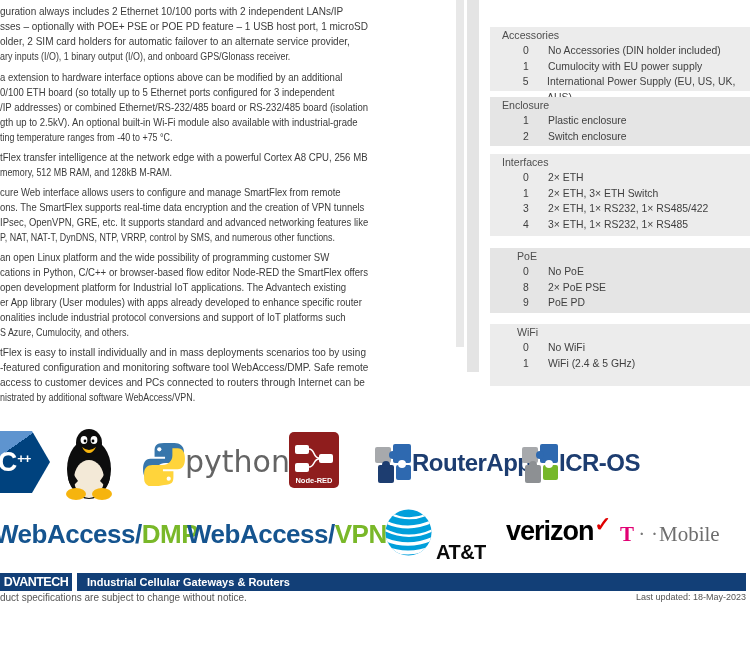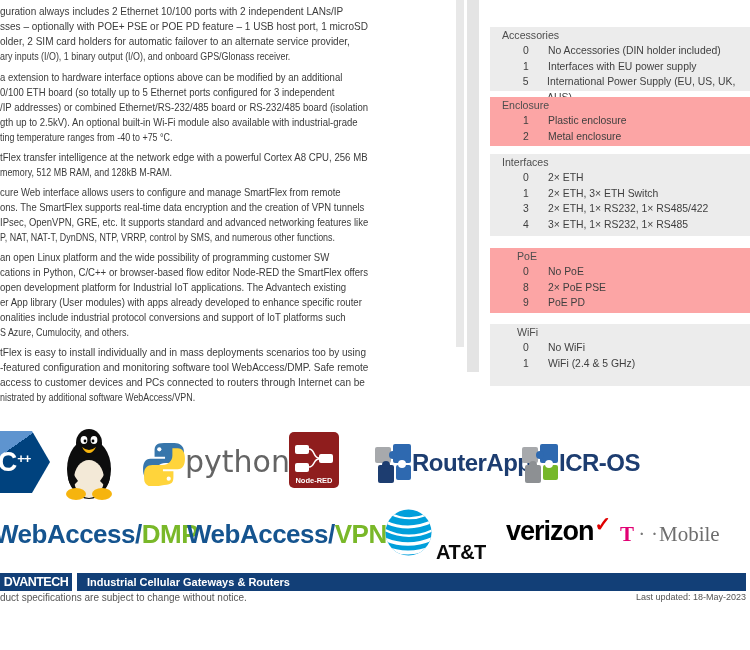--- a/index.html
+++ b/index.html
@@ -8,21 +8,21 @@
 
   
   .para{position:absolute;left:0;}
   .tline{white-space:nowrap;height:15px;line-height:15px;font-size:10.6px;color:#3b3b3b;
          transform-origin:0 50%;}
 
   
   .vstrip{position:absolute;top:0;}
   .sec{position:absolute;left:490px;width:260px;box-sizing:border-box;padding-top:1px;}
   .sec.light{background:#ececec;}
-  .sec.dark{background:#fca5a5;}
+  .sec.dark{background:#e5e5e5;}
   .sec-title{height:15px;line-height:15px;font-size:10.6px;color:#4e4e4e;margin-left:12px;}
   .sec.indent .sec-title{margin-left:27px;}
   .trow{display:flex;height:15.5px;line-height:15.5px;font-size:10.4px;color:#3f3f3f;}
   .tnum{width:16px;margin-left:28px;text-align:center;}
   .tdesc{margin-left:14px;}
 
   
   .cpp-hex{position:absolute;left:-22px;top:431px;width:72px;height:62px;
            clip-path:polygon(25% 0,75% 0,100% 50%,75% 100%,25% 100%,0 50%);
            background:linear-gradient(145deg,#5e94cf 36%,#00427e 36%);
@@ -114,37 +114,37 @@
   <div class="vstrip" style="left:467px;width:12px;height:372px;background:#e4e4e4;"></div>
 
   <div class="sec light" style="top:27px;height:64px;">
     <div class="sec-title">Accessories</div>
     <div class="trow">
         <span class="tnum">0</span>
         <span class="tdesc">No Accessories (DIN holder included)</span>
       </div>
     <div class="trow">
         <span class="tnum">1</span>
-        <span class="tdesc">Interfaces with EU power supply</span>
+        <span class="tdesc">Cumulocity with EU power supply</span>
       </div>
     <div class="trow">
         <span class="tnum">5</span>
         <span class="tdesc">International Power Supply (EU, US, UK, AUS)</span>
       </div>
   </div>
 
   <div class="sec dark" style="top:97px;height:49px;">
     <div class="sec-title">Enclosure</div>
     <div class="trow">
         <span class="tnum">1</span>
         <span class="tdesc">Plastic enclosure</span>
       </div>
     <div class="trow">
         <span class="tnum">2</span>
-        <span class="tdesc">Metal enclosure</span>
+        <span class="tdesc">Switch enclosure</span>
       </div>
   </div>
 
   <div class="sec light" style="top:154px;height:82px;">
     <div class="sec-title">Interfaces</div>
     <div class="trow">
         <span class="tnum">0</span>
         <span class="tdesc">2× ETH</span>
       </div>
     <div class="trow">

